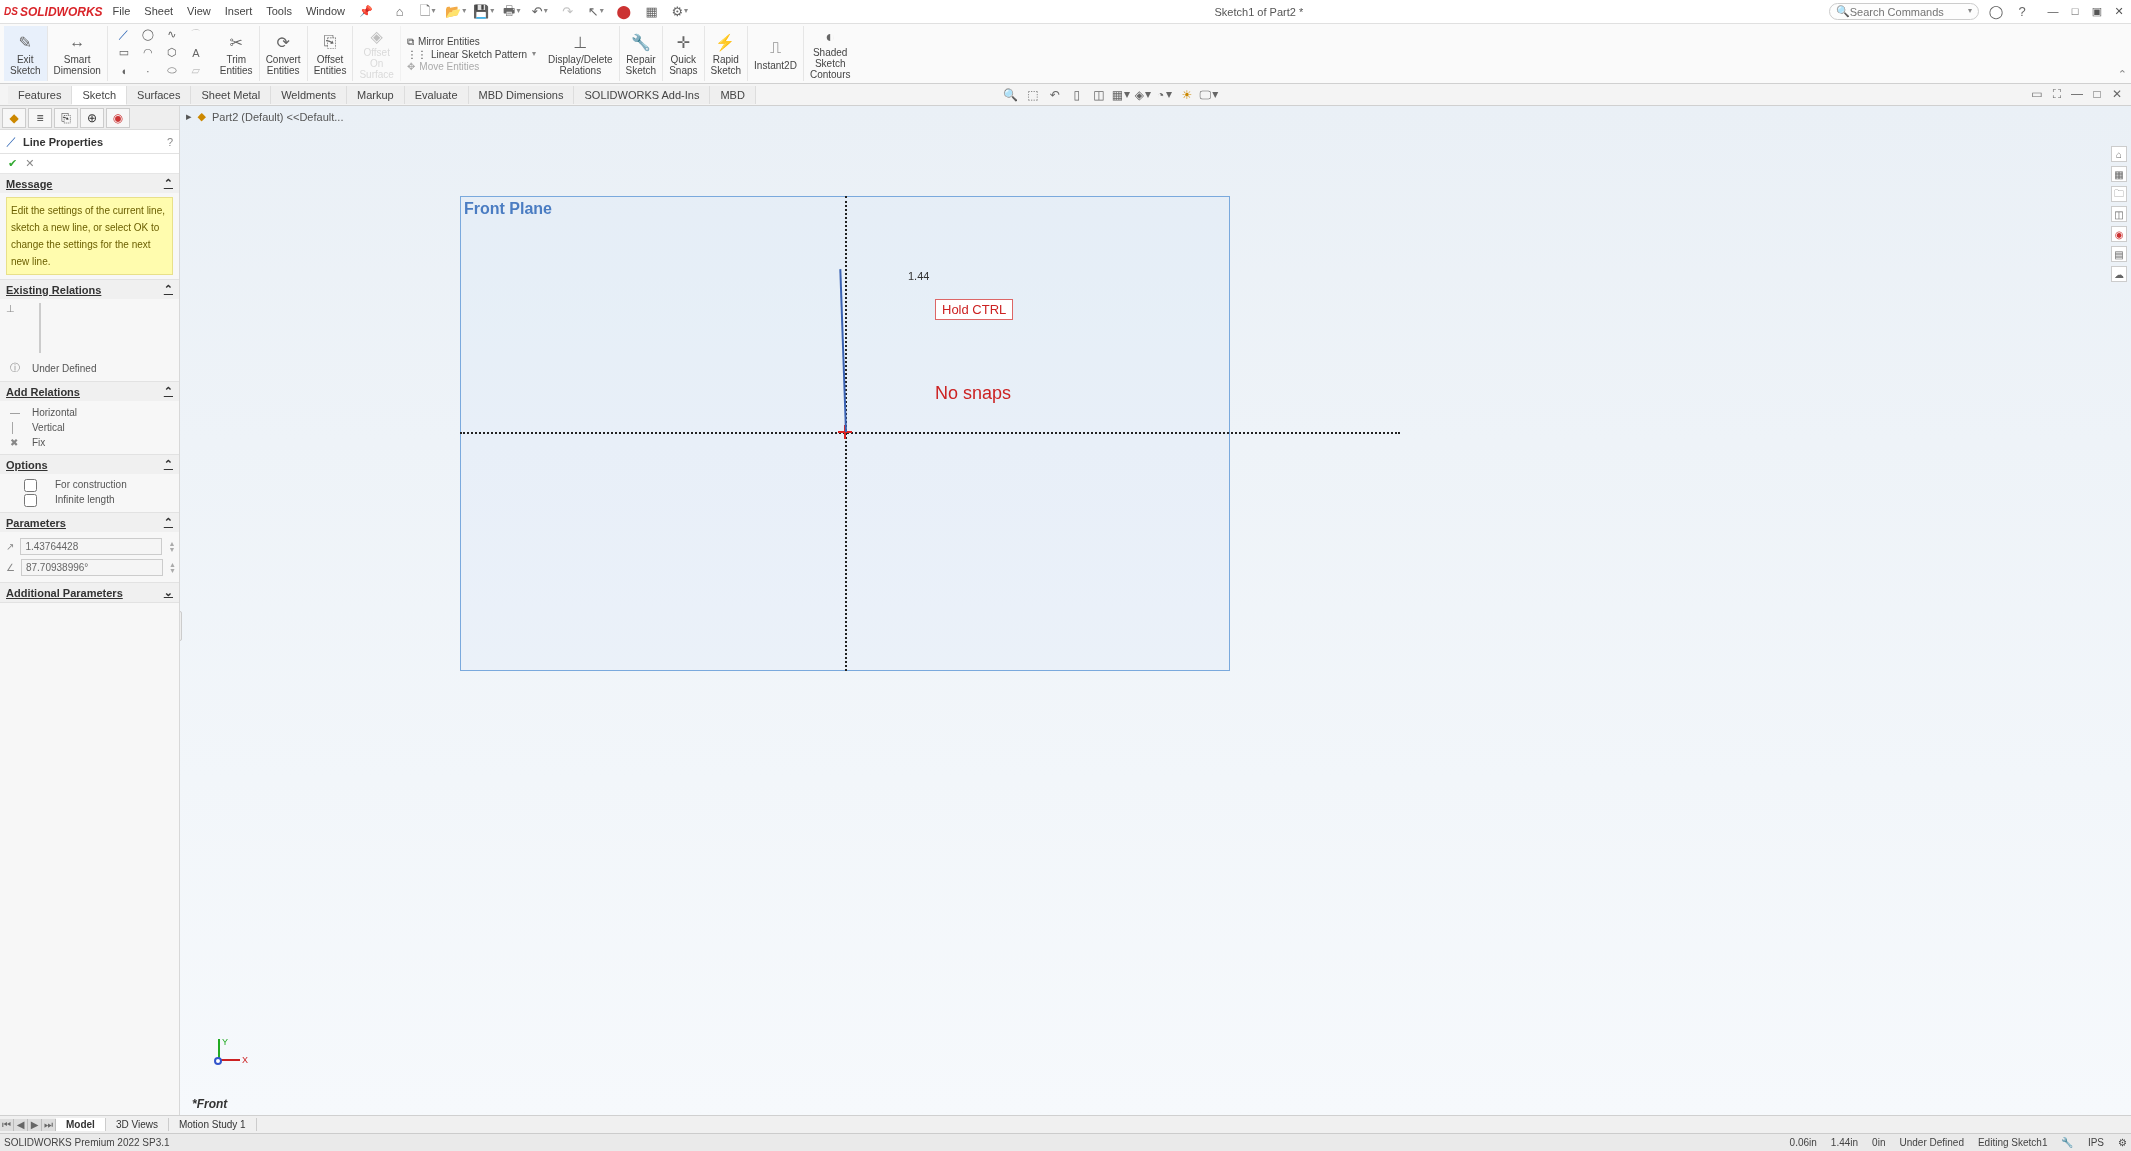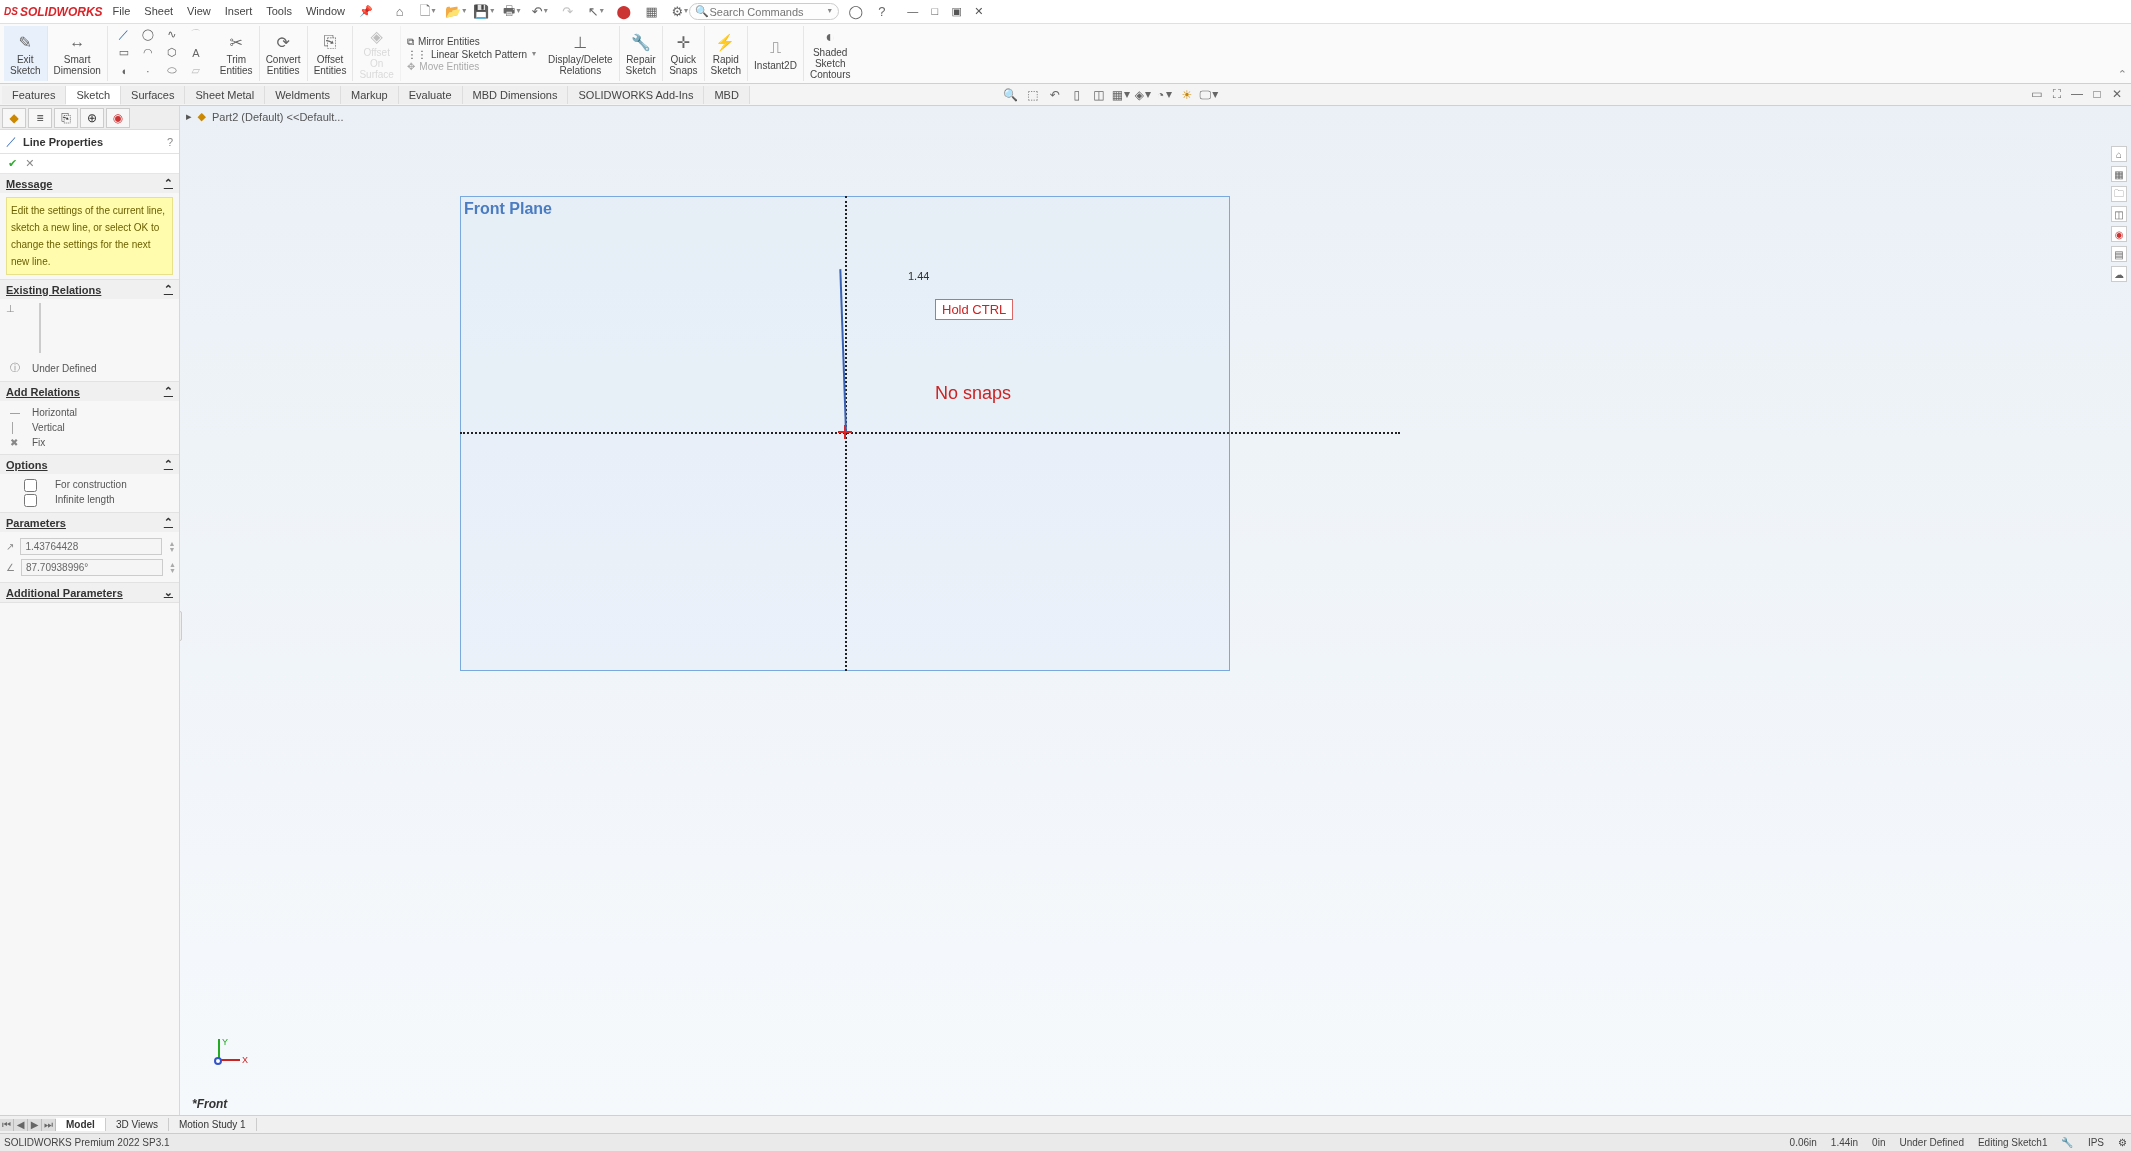--- a/index.html
+++ b/index.html
@@ -28,21 +28,21 @@
 .rg-label { font-size: 10px; color: #444; text-align: center; line-height: 11px; margin-top: 1px; }
 .rg-label.dim { color: #aaa; }
 .ribbon .tool-cluster { display: grid; grid-template-columns: repeat(4, 22px); grid-template-rows: repeat(3, 16px); gap: 2px; margin: 0 6px; }
 .tool-cluster div { width: 20px; height: 14px; display: flex; align-items: center; justify-content: center; color: #666; font-size: 11px; }
 .ribbon .midlist { display: flex; flex-direction: column; gap: 1px; font-size: 10px; color: #444; margin: 0 6px; }
 .ribbon .midlist .row { display: flex; align-items: center; gap: 4px; }
 .ribbon .midlist .dim { color: #aaa; }
 .ribbon-collapse { position: absolute; right: 4px; bottom: 2px; color: #888; cursor: pointer; }
 
 
-.cmdtabs { height: 22px; background: #f4f4f4; border-bottom: 1px solid #d0d0d0; display: flex; align-items: center; padding-left: 2px; position: relative; }
+.cmdtabs { height: 22px; background: #f4f4f4; border-bottom: 1px solid #d0d0d0; display: flex; align-items: center; padding-left: 8px; position: relative; }
 .cmdtabs .tab { padding: 3px 10px; border-right: 1px solid #ddd; color: #444; cursor: pointer; background: #efefef; }
 .cmdtabs .tab.active { background: #fff; border-bottom: 1px solid #fff; position: relative; top: 1px; }
 .cmdtabs .view-icons { position: absolute; right: 6px; top: 2px; display: flex; gap: 4px; }
 .cmdtabs .view-icons span, .hud-icons span { width: 16px; height: 16px; display: inline-flex; align-items: center; justify-content: center; color: #666; font-size: 12px; }
 
 
 .main { display: flex; height: calc(100% - 24px - 60px - 22px - 18px - 18px); }
 .sidebar { width: 180px; background: #f7f7f7; border-right: 1px solid #d8d8d8; display: flex; flex-direction: column; overflow: hidden; }
 .side-tabs { height: 24px; background: #eee; border-bottom: 1px solid #ddd; display: flex; align-items: center; gap: 2px; padding: 0 2px; }
 .side-tabs span { width: 24px; height: 20px; display: flex; align-items: center; justify-content: center; border: 1px solid #ccc; background: #f7f7f7; font-size: 12px; cursor: pointer; }
@@ -127,20 +127,21 @@
     <span class="tb-icon">📂<span class="dd">▾</span></span>
     <span class="tb-icon">💾<span class="dd">▾</span></span>
     <span class="tb-icon">🖶<span class="dd">▾</span></span>
     <span class="tb-icon">↶<span class="dd">▾</span></span>
     <span class="tb-icon" style="opacity:.4">↷</span>
     <span class="tb-icon">↖<span class="dd">▾</span></span>
     <span class="tb-icon" style="color:#c33">⬤</span>
     <span class="tb-icon">▦</span>
     <span class="tb-icon">⚙<span class="dd">▾</span></span>
   </div>
+  <div class="doctitle">Sketch1 of Part2 *</div>
   <div class="right">
     <div class="search-box">
       <span>🔍</span>
       <input placeholder="Search Commands" style="">
       <span class="dd">▾</span>
     </div>
     <span class="tb-icon">◯</span>
     <span class="tb-icon">?</span>
     <div class="win-btns">
       <span>—</span>

